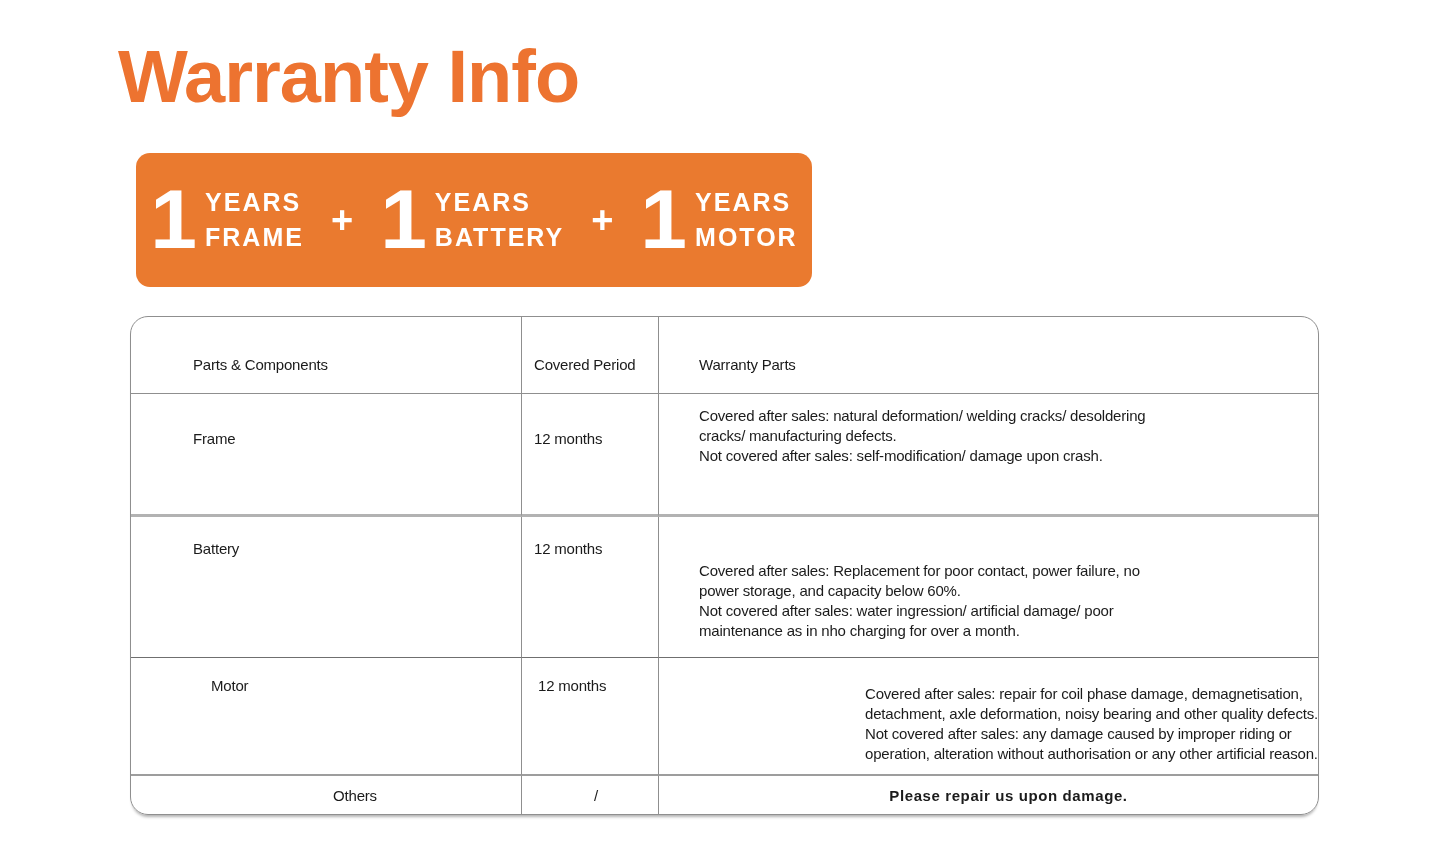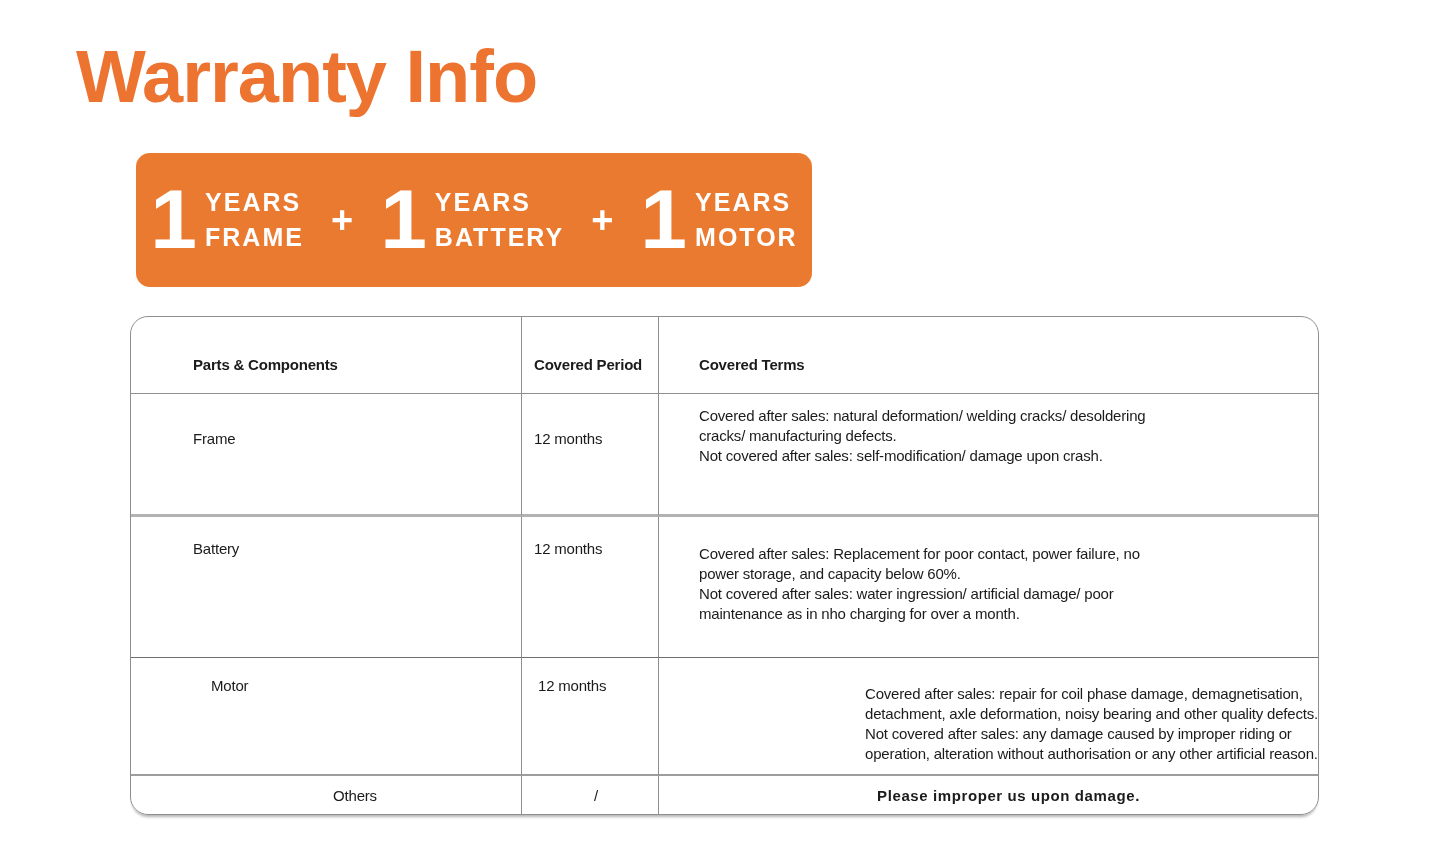--- a/index.html
+++ b/index.html
@@ -10,21 +10,21 @@
   * { box-sizing: border-box; }
   html, body {
     margin: 0; padding: 0;
     width: 1445px; height: 863px;
     background: #ffffff;
     font-family: "Liberation Sans", sans-serif;
     color: #1b1b1b;
     overflow: hidden;
   }
   .page-title {
-    margin: 34px 0 0 76px;
+    margin: 34px 0 0 118px;
     font-size: 74px;
     line-height: 86px;
     font-weight: 700;
     letter-spacing: -1px;
     color: var(--title-orange);
   }
   .banner {
     margin: 33px 0 0 136px;
     width: 676px;
     height: 134px;
@@ -67,31 +67,31 @@
     grid-template-columns: 391px 137px auto;
     grid-template-rows: 77px 123px 141px 118px auto;
     font-size: 15px;
   }
   .cell { display: flex; align-items: flex-start; }
   .col1, .col2 { border-right: 1px solid var(--table-border); }
   .rb-header { border-bottom: 1px solid var(--table-border); }
   .rb-frame  { border-bottom: 3px solid #b2b2b2; }
   .rb-battery{ border-bottom: 1px solid #6f6f6f; }
   .rb-motor  { border-bottom: 2px solid #9d9d9d; }
-  .hdr { align-items: center; padding-top: 18px; font-weight: 700; letter-spacing: -0.2px; }
+  .hdr { align-items: center; padding-top: 18px; font-weight: 400; letter-spacing: -0.2px; }
   .pl-part   { padding-left: 62px; }
   .pl-motor  { padding-left: 80px; }
   .pl-others { padding-left: 58px; }
   .pl-period { padding-left: 12px; }
   .pl-period-motor { padding-left: 16px; }
   .pl-terms  { padding-left: 40px; }
   .pt-frame-label   { padding-top: 36px; }
   .pt-frame-terms   { padding-top: 12px; }
   .pt-battery-label { padding-top: 23px; }
-  .pt-battery-terms { padding-top: 27px; }
+  .pt-battery-terms { padding-top: 27px; align-items: center; }
   .pt-motor-label   { padding-top: 19px; }
   .pt-motor-terms   { padding-top: 26px; justify-content: flex-end; }
   .v-center { align-items: center; padding-top: 0; justify-content: center; }
   .terms-text {
     white-space: pre-line;
     line-height: 20px;
     letter-spacing: -0.2px;
     max-width: 560px;
   }
   .others-terms {
@@ -134,21 +134,21 @@
 
 <section class="wtable">
 
   <div class="cell col1 rb-header hdr pl-part">
     <span>Parts &amp; Components</span>
   </div>
   <div class="cell col2 rb-header hdr pl-period">
     <span>Covered Period</span>
   </div>
   <div class="cell rb-header hdr pl-terms">
-    <span>Covered Terms</span>
+    <span>Warranty Parts</span>
   </div>
 
   <div class="cell col1 rb-frame pl-part pt-frame-label">
     <span class="part-text">Frame</span>
   </div>
   <div class="cell col2 rb-frame pl-period pt-frame-label">
     <span class="period-text">12 months</span>
   </div>
   <div class="cell rb-frame pl-terms pt-frame-terms">
     <span class="terms-text">Covered after sales: natural deformation/ welding cracks/ desoldering
@@ -182,15 +182,15 @@
 operation, alteration without authorisation or any other artificial reason.</span>
   </div>
 
   <div class="cell col1 v-center pl-others">
     <span class="part-text">Others</span>
   </div>
   <div class="cell col2 v-center pl-period">
     <span class="period-text">/</span>
   </div>
   <div class="cell v-center pl-terms">
-    <span class="others-terms">Please improper us upon damage.</span>
+    <span class="others-terms">Please repair us upon damage.</span>
   </div>
 </section>
 
 </body></html>

